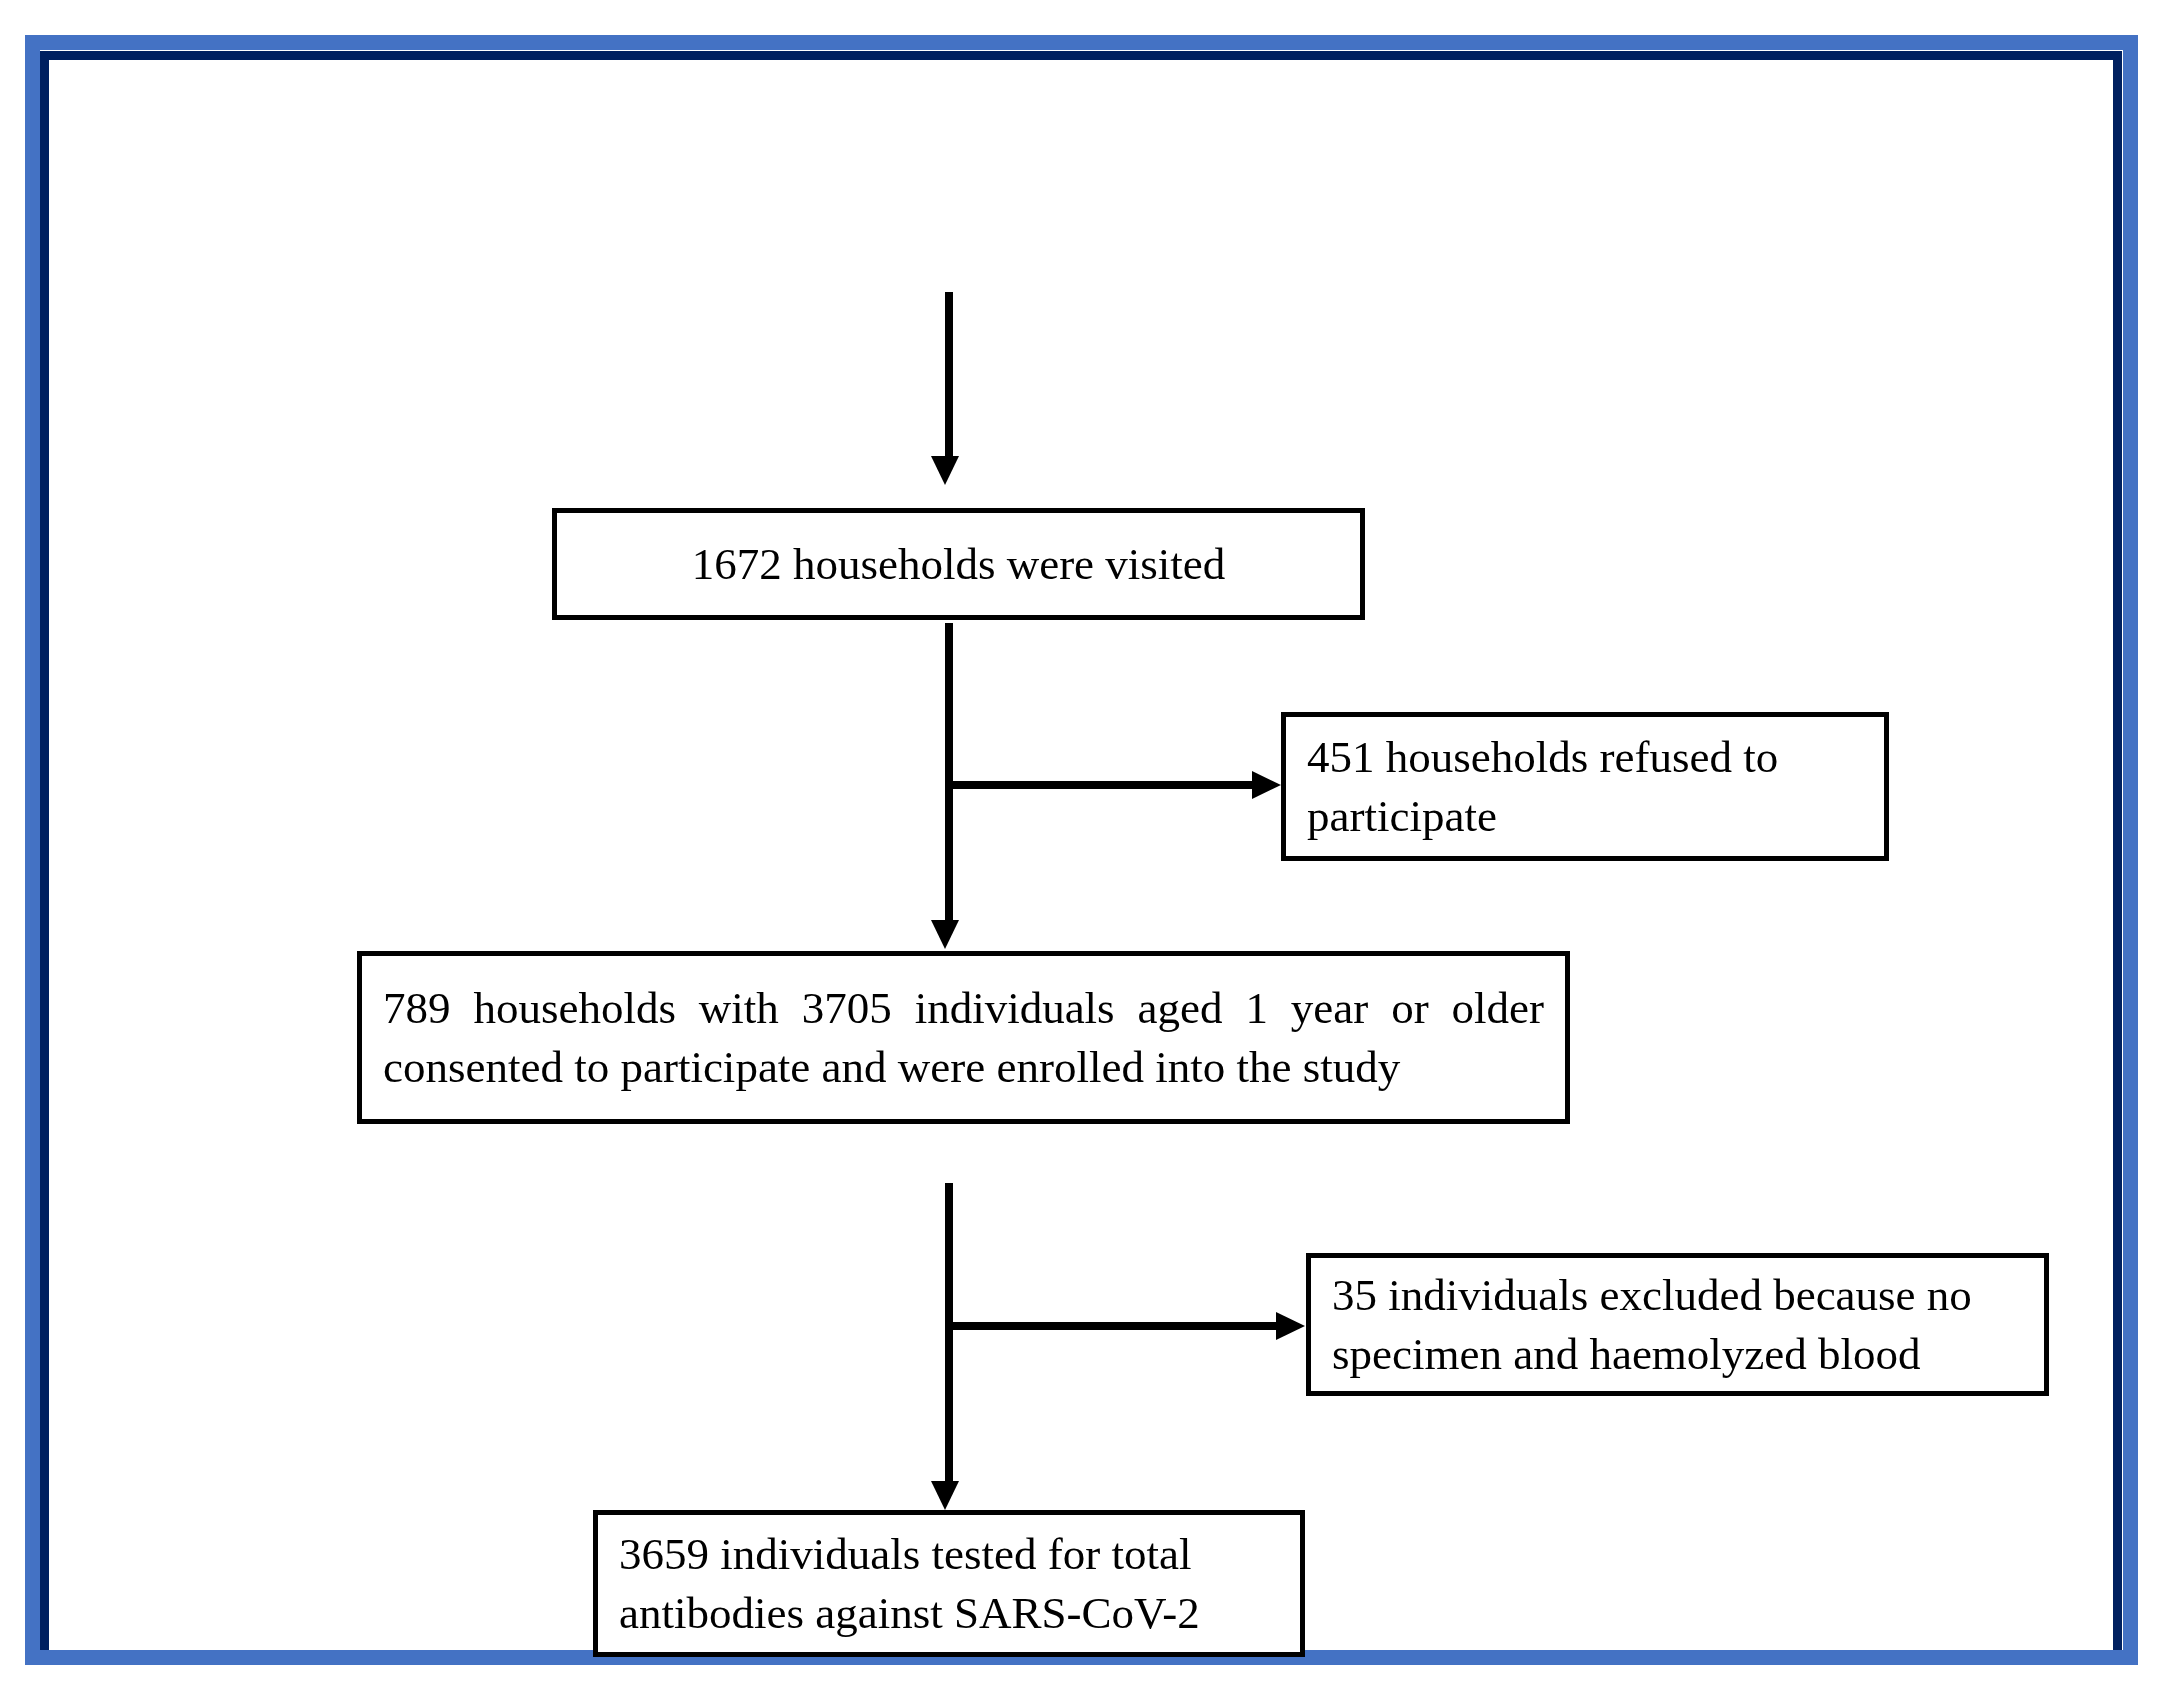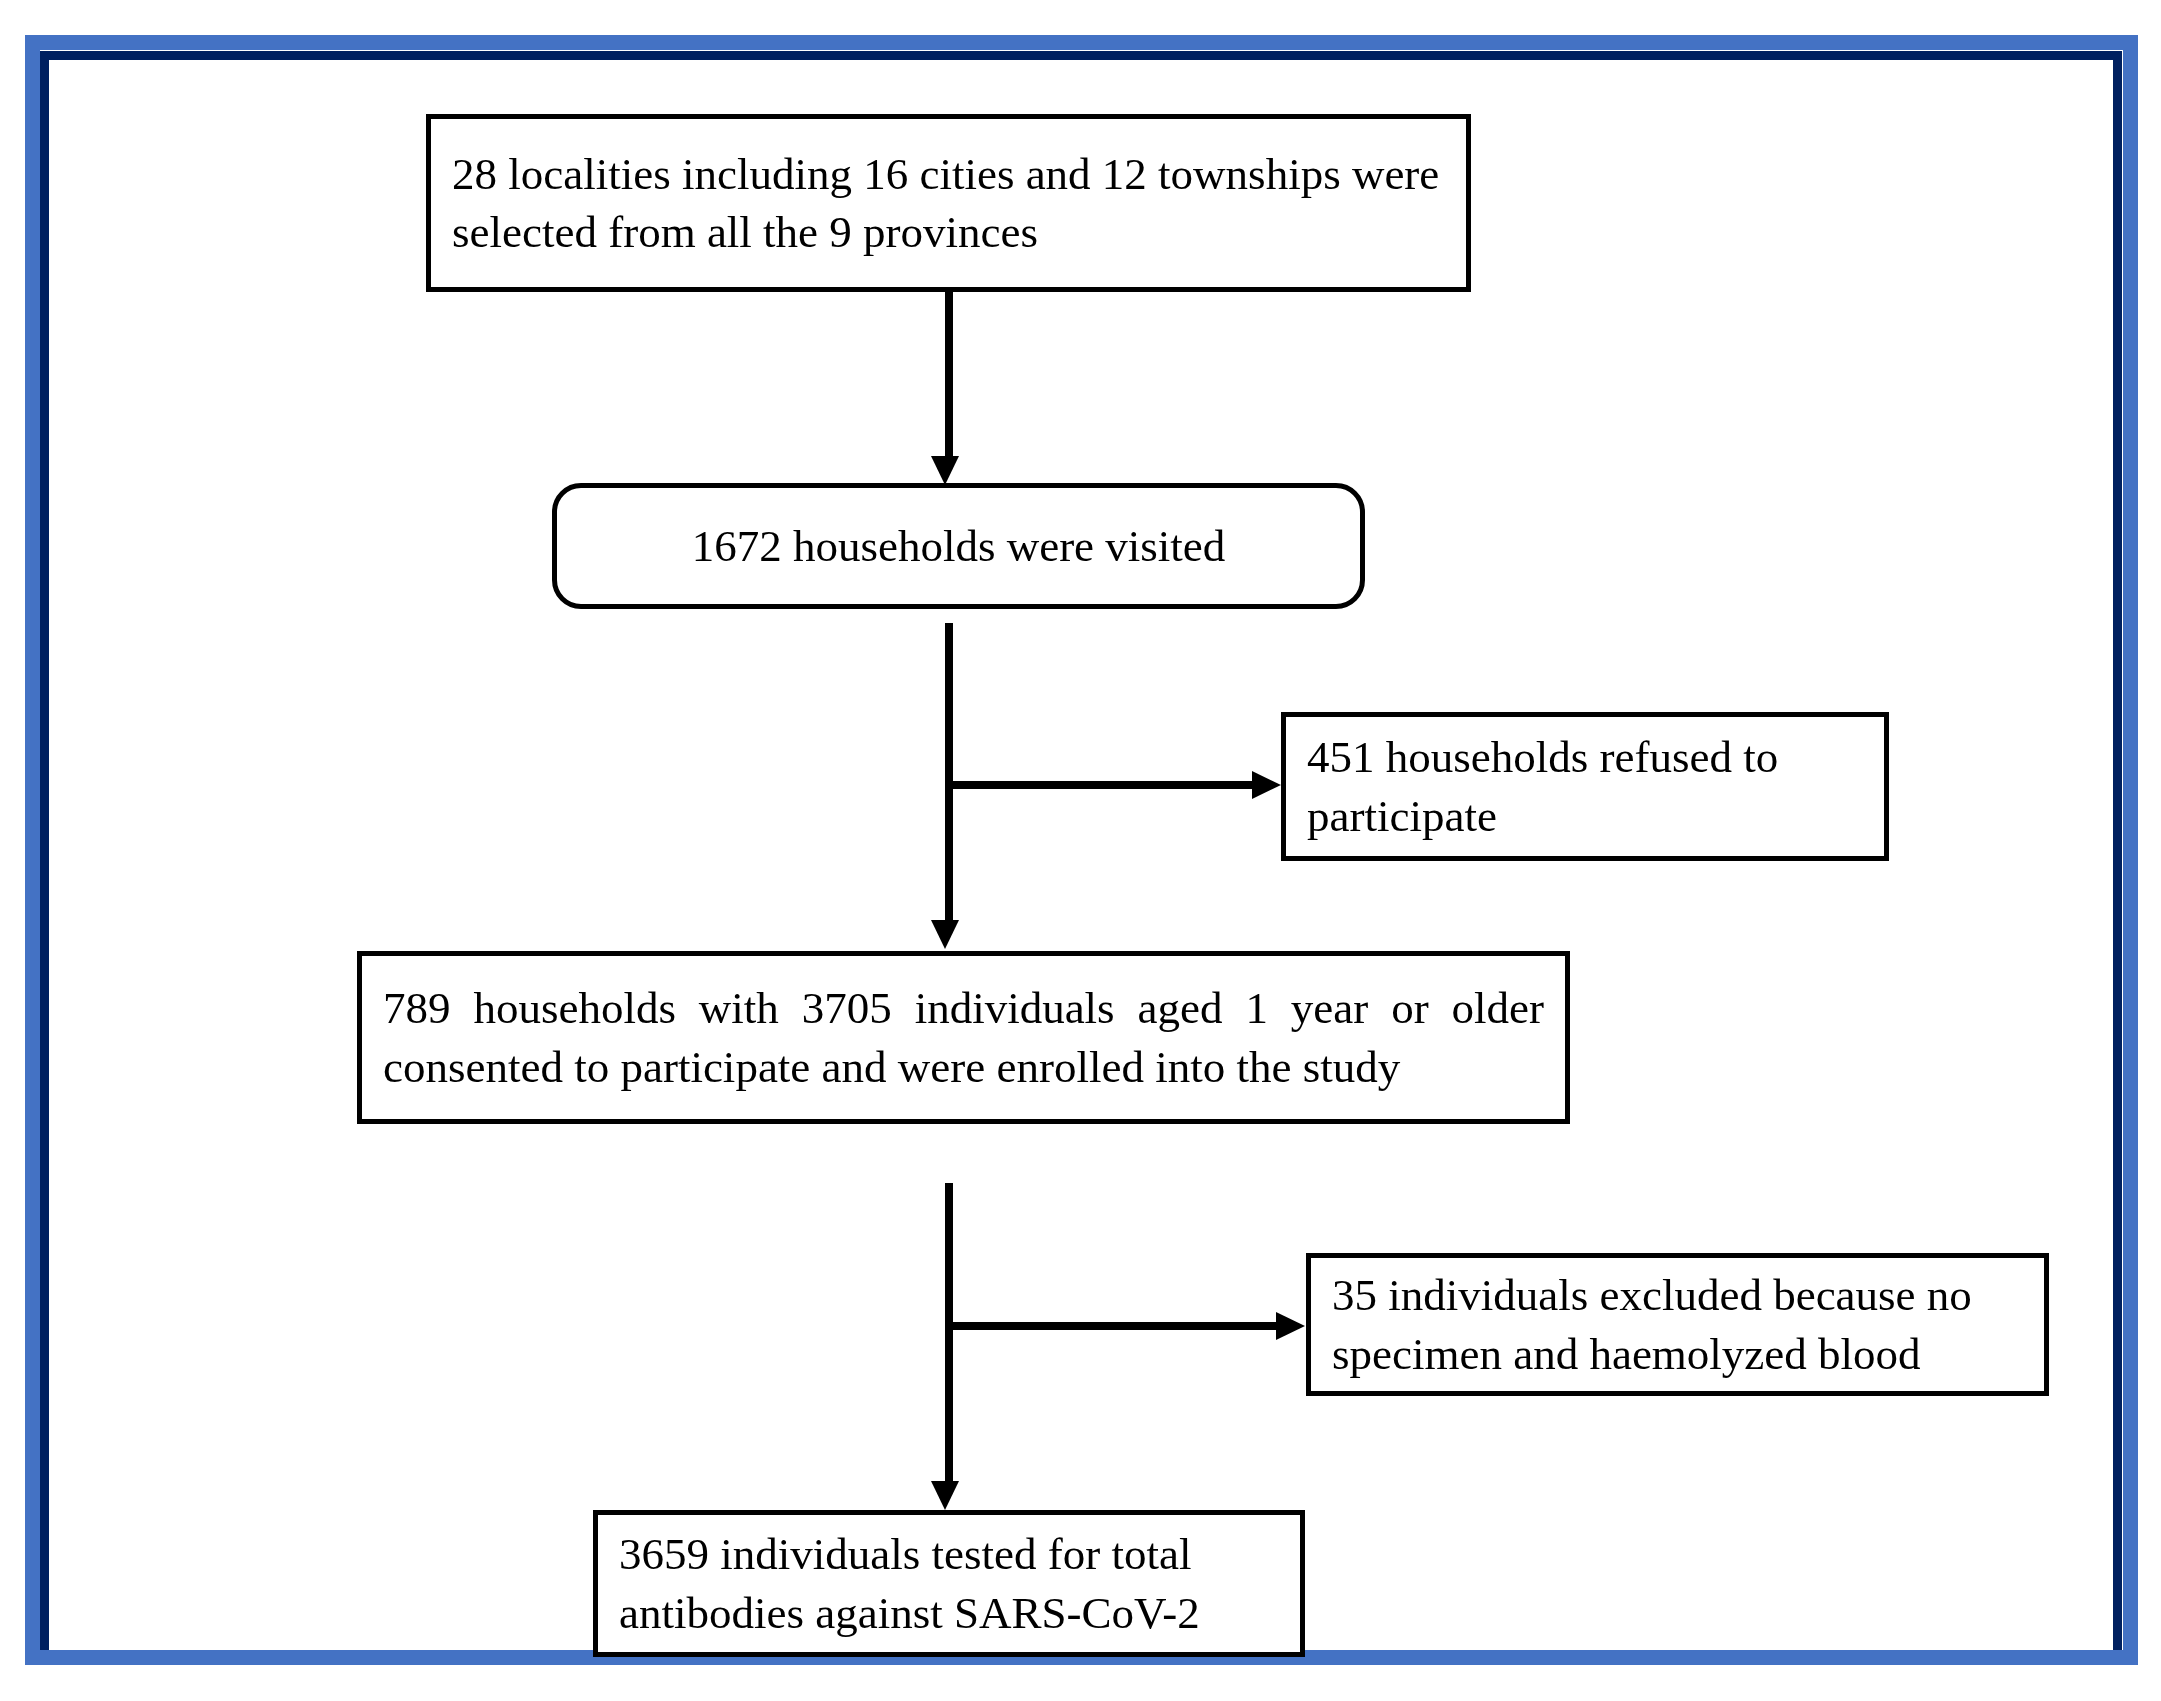--- a/index.html
+++ b/index.html
@@ -54,21 +54,21 @@
   }
   .node .txt {
     width: 100%;
     padding: 0 21px;
   }
   .node.align-center .txt { text-align: center; }
   .node.align-left   .txt { text-align: left; }
   .node.align-just   .txt { text-align: justify; text-align-last: left; }
 
   #node-localities { left: 426px;  top: 114px;  width: 1045px; height: 178px; }
-  #node-visited    { left: 552px;  top: 483px;  width: 813px;  height: 126px; border-radius: 29px; }
+  #node-visited    { left: 552px;  top: 508px;  width: 813px;  height: 112px; }
   #node-refused    { left: 1281px; top: 712px;  width: 608px;  height: 149px; }
   #node-enrolled   { left: 357px;  top: 951px; width: 1213px; height: 173px; }
   #node-excluded   { left: 1306px; top: 1253px; width: 743px;  height: 143px; }
   #node-tested     { left: 593px;  top: 1510px; width: 712px;  height: 147px; }
 
   
   .vline {
     position: absolute;
     width: 8.2px;
     background: #000000;
@@ -112,23 +112,20 @@
   #arrowhead-5  { left: 1276px; top: 1312px; }
 </style>
 </head>
 <body>
 
 <div id="canvas">
 
   <div class="frame-outer"></div>
   <div class="frame-inner"></div>
 
-  <div class="node align-left" id="node-localities">
-    <div class="txt">28 localities including 16 cities and 12 townships were selected from all the 9 provinces</div>
-  </div>
 
   <div class="vline" id="trunk-1"></div>
   <div class="arrow-down" id="arrowhead-1"></div>
 
   <div class="node align-center" id="node-visited">
     <div class="txt">1672 households were visited</div>
   </div>
 
   <div class="vline" id="trunk-2"></div>
   <div class="arrow-down" id="arrowhead-2"></div>

